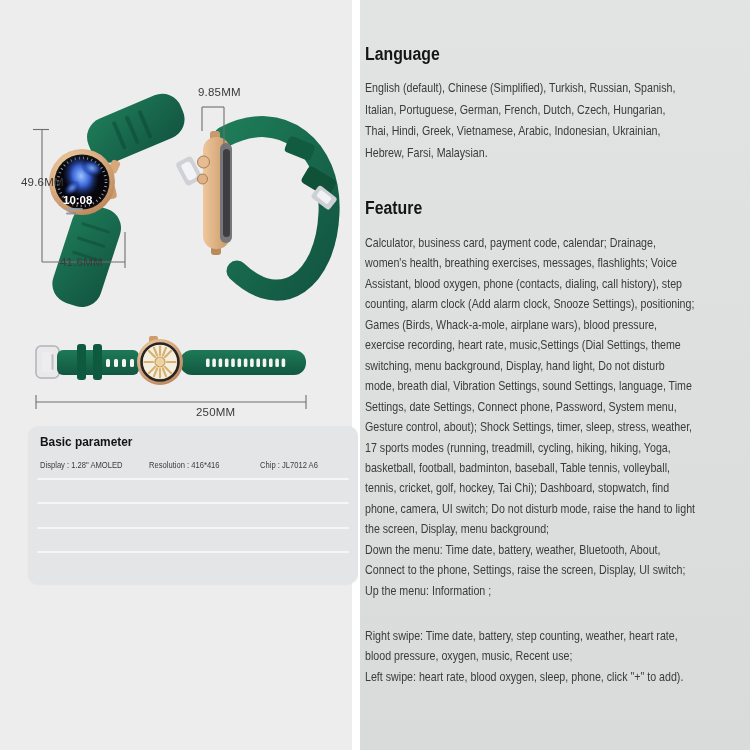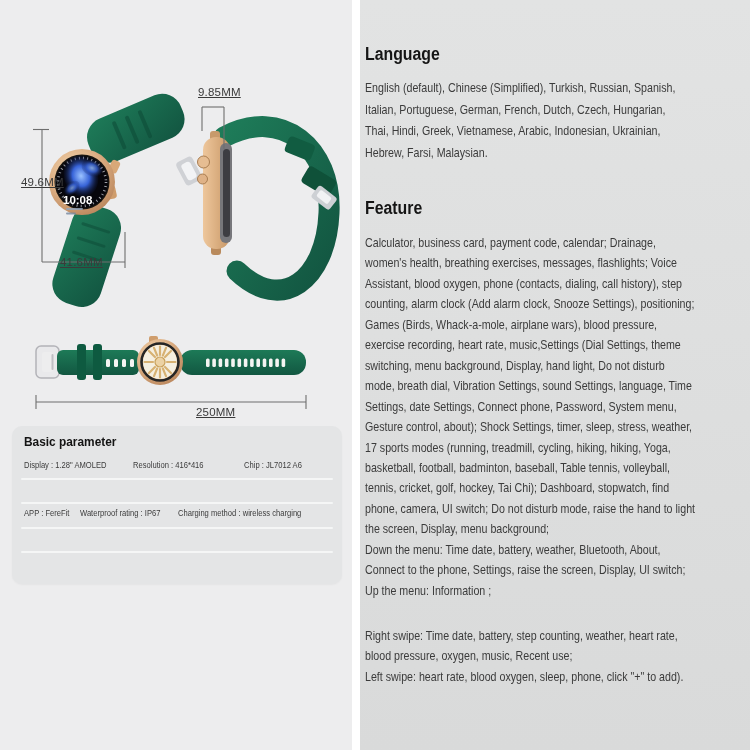--- a/index.html
+++ b/index.html
@@ -15,34 +15,33 @@
   }
   .right-panel {
     position:absolute; left:360px; top:0; width:390px; height:750px;
     background:linear-gradient(#e2e3e3, #d9dada);
     padding-left:48px;
   }
   .illustration { position:absolute; left:0; top:0; }
   .dim-label {
     position:absolute; font-size:11.5px; color:#3a3a3a; white-space:nowrap;
     letter-spacing:0.2px;
-    text-decoration:underline;
   }
   .sec-title {
     position:absolute; font-size:18px; font-weight:bold; color:#151515;
     transform:scaleX(.88); transform-origin:0 0; white-space:nowrap;
   }
   .para {
     position:absolute; font-size:13px; color:#3b3b3b; white-space:pre-line;
     width:458px; transform:scaleX(.82); transform-origin:0 0;
   }
   .para.lang { line-height:21.6px; }
   .para.feat { line-height:20.45px; }
   .param-card {
-    position:absolute; left:12px; top:426px; width:330px; height:158px;
+    position:absolute; left:28px; top:426px; width:330px; height:158px;
     background:#e4e5e6; border-radius:10px;
     box-shadow:0 1px 2px rgba(0,0,0,0.04);
     text-align:right;
   }
   .param-title {
     position:absolute; left:12px; top:8px; font-size:13.5px; font-weight:bold;
     color:#141414; transform:scaleX(.88); transform-origin:0 0; white-space:nowrap;
   }
   .param-row { position:absolute; left:0; width:100%; height:14px; }
   .param-cell {
@@ -220,25 +219,20 @@
 
     <div class="param-row" style="top:33px;">
       <span class="param-cell" style="left:12px;">Display : 1.28" AMOLED</span>
       <span class="param-cell" style="left:121px;">Resolution : 416*416</span>
       <span class="param-cell" style="left:232px;">Chip : JL7012 A6</span>
     </div>
     <div class="param-sep" style="top:52px;"></div>
 
     <div class="param-sep" style="top:76px;"></div>
 
-    <div class="param-row" style="top:81px;">
-      <span class="param-cell" style="left:12px;">APP : FereFit</span>
-      <span class="param-cell" style="left:68px;">Waterproof rating : IP67</span>
-      <span class="param-cell" style="left:166px;">Charging method : wireless charging</span>
-    </div>
     <div class="param-sep" style="top:101px;"></div>
 
     <div class="param-sep" style="top:125px;"></div>
 
   </div>
 </div>
 
 <div class="right-panel">
   <div class="sec-title" style="left:5px; top:44px;">Language</div>
   <div class="para lang" style="left:5px; top:77px;">English (default), Chinese (Simplified), Turkish, Russian, Spanish,

